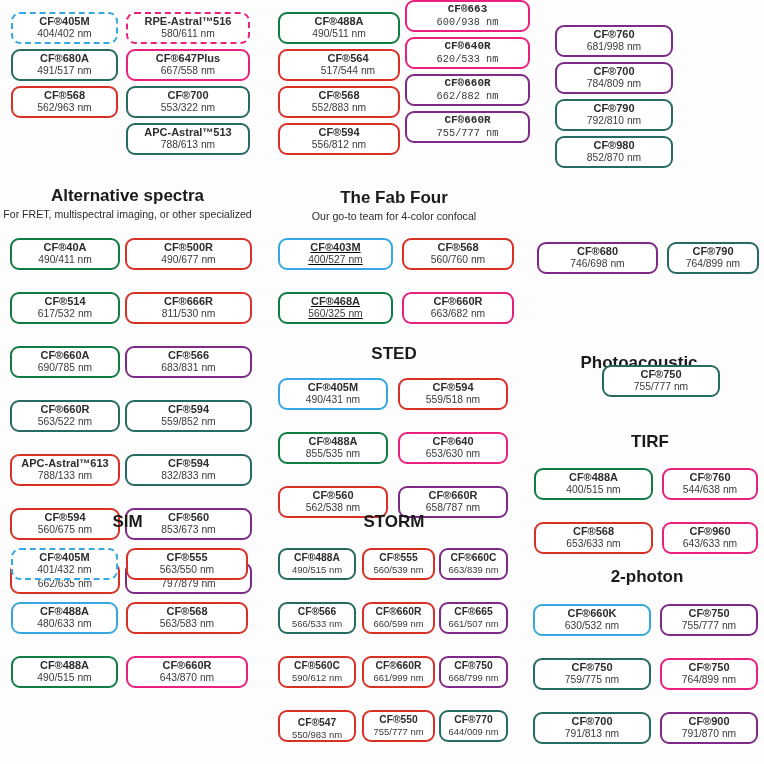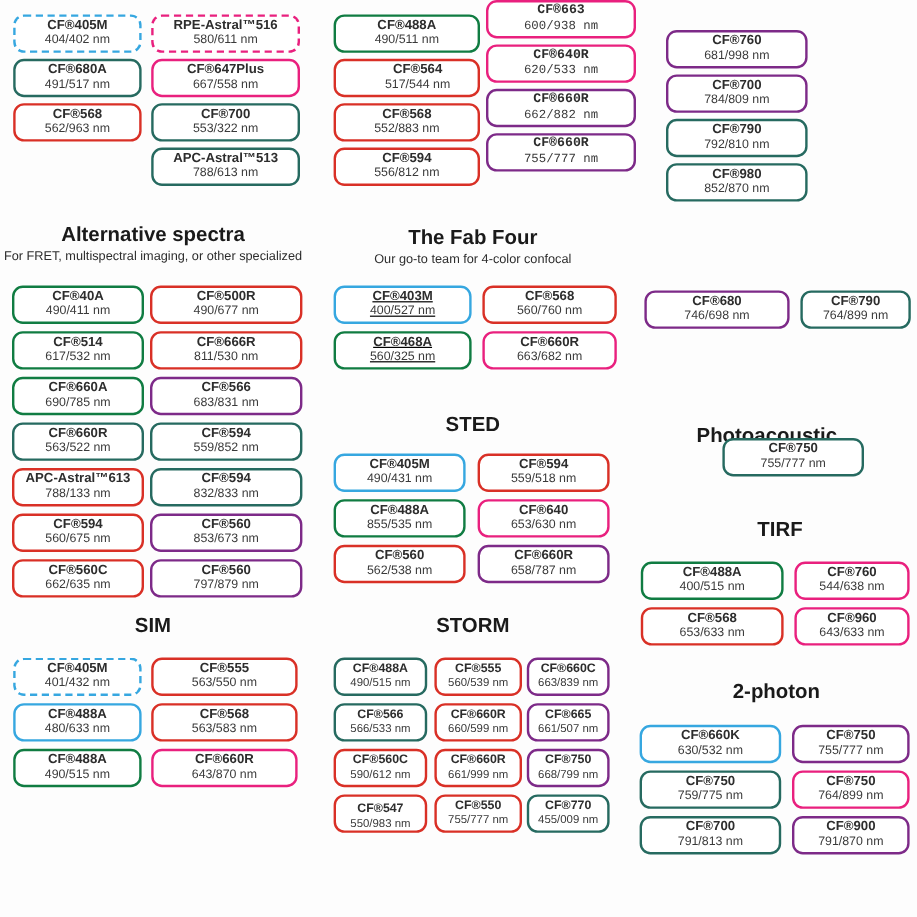--- a/index.html
+++ b/index.html
@@ -7,21 +7,21 @@
   body {
     position: relative;
     background: #fdfdfd;
     font-family: "Liberation Sans", "DejaVu Sans", sans-serif;
     overflow: hidden;
   }
   .pillcol {
     position: absolute;
     display: flex;
     flex-direction: column;
-    gap: 6px;
+    gap: 22px;
   }
   .gap5 { gap: 5px; }
   .pill {
     width: 100%;
     height: 32px;
     background: #ffffff;
     border: 2px solid #888;
     border-radius: 9px;
     display: flex;
     flex-direction: column;
@@ -414,21 +414,21 @@
     <div class="pill" style="border-color: rgb(125, 42, 136);">
       <div class="pname">CF®665</div>
       <div class="prange">661/507 nm</div>
     </div>
     <div class="pill" style="border-color: rgb(125, 42, 136);">
       <div class="pname">CF®750</div>
       <div class="prange">668/799 nm</div>
     </div>
     <div class="pill" style="border-color: rgb(38, 106, 96);">
       <div class="pname">CF®770</div>
-      <div class="prange">455/009 nm</div>
+      <div class="prange">644/009 nm</div>
     </div>
   </div>
 
 <div class="hdr h-2p">
   <div class="title">2-photon</div>
 </div>
 <div class="pillcol c-2pL">
     <div class="pill" style="border-color: rgb(54, 167, 224);">
       <div class="pname">CF®660K</div>
       <div class="prange">630/532 nm</div>

